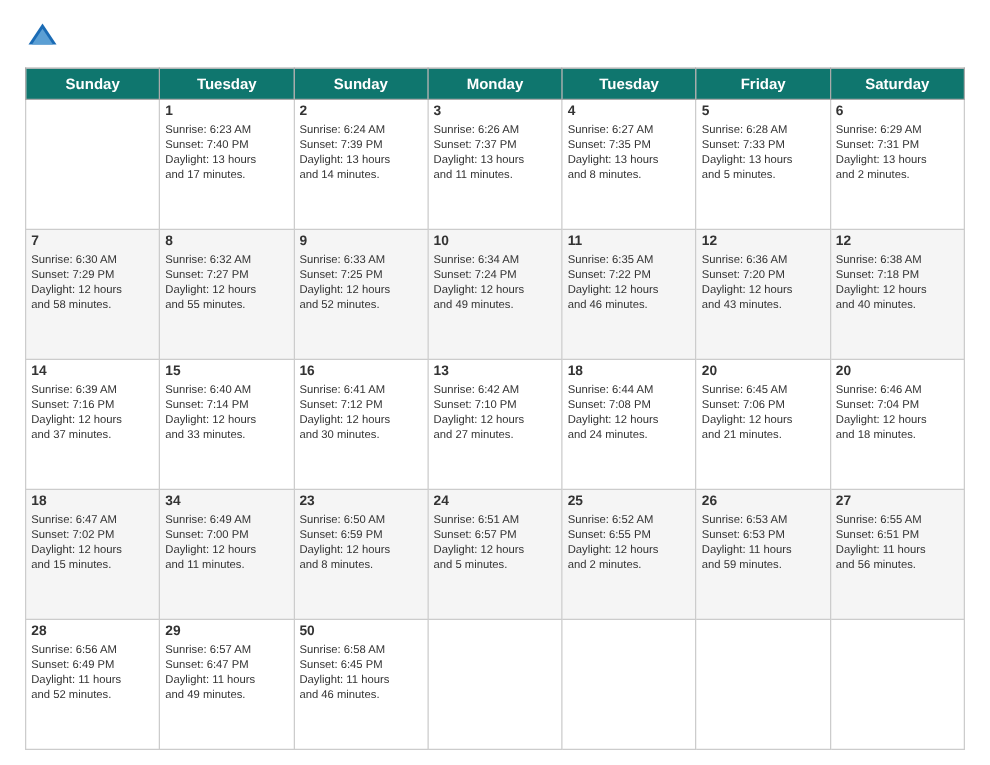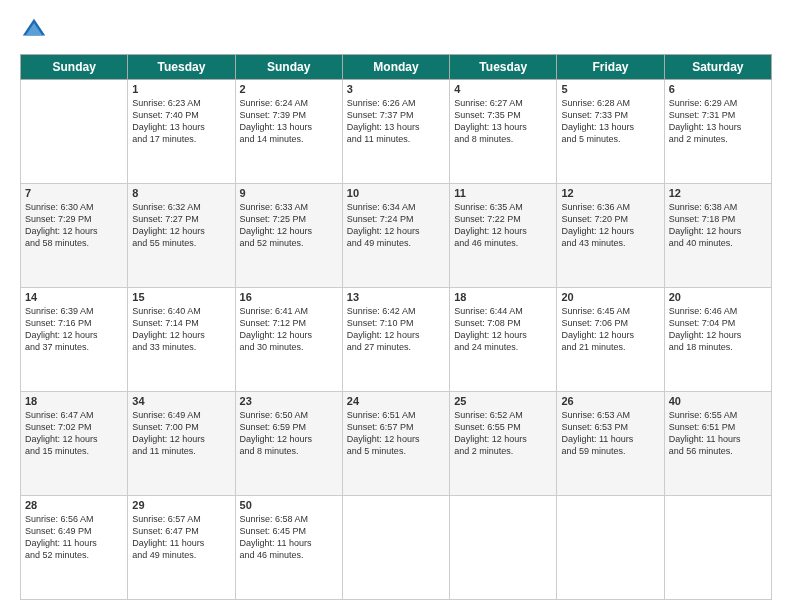--- a/index.html
+++ b/index.html
@@ -241,21 +241,21 @@
           </td>
           <td>
             <span class="day-num">25</span>
             <div class="cell-info">Sunrise: 6:52 AM<br>Sunset: 6:55 PM<br>Daylight: 12 hours<br>and 2 minutes.</div>
           </td>
           <td>
             <span class="day-num">26</span>
             <div class="cell-info">Sunrise: 6:53 AM<br>Sunset: 6:53 PM<br>Daylight: 11 hours<br>and 59 minutes.</div>
           </td>
           <td>
-            <span class="day-num">40</span>
+            <span class="day-num">27</span>
             <div class="cell-info">Sunrise: 6:55 AM<br>Sunset: 6:51 PM<br>Daylight: 11 hours<br>and 56 minutes.</div>
           </td>
         </tr>
         <tr class="row-odd">
           <td>
             <span class="day-num">28</span>
             <div class="cell-info">Sunrise: 6:56 AM<br>Sunset: 6:49 PM<br>Daylight: 11 hours<br>and 52 minutes.</div>
           </td>
           <td>
             <span class="day-num">29</span>

